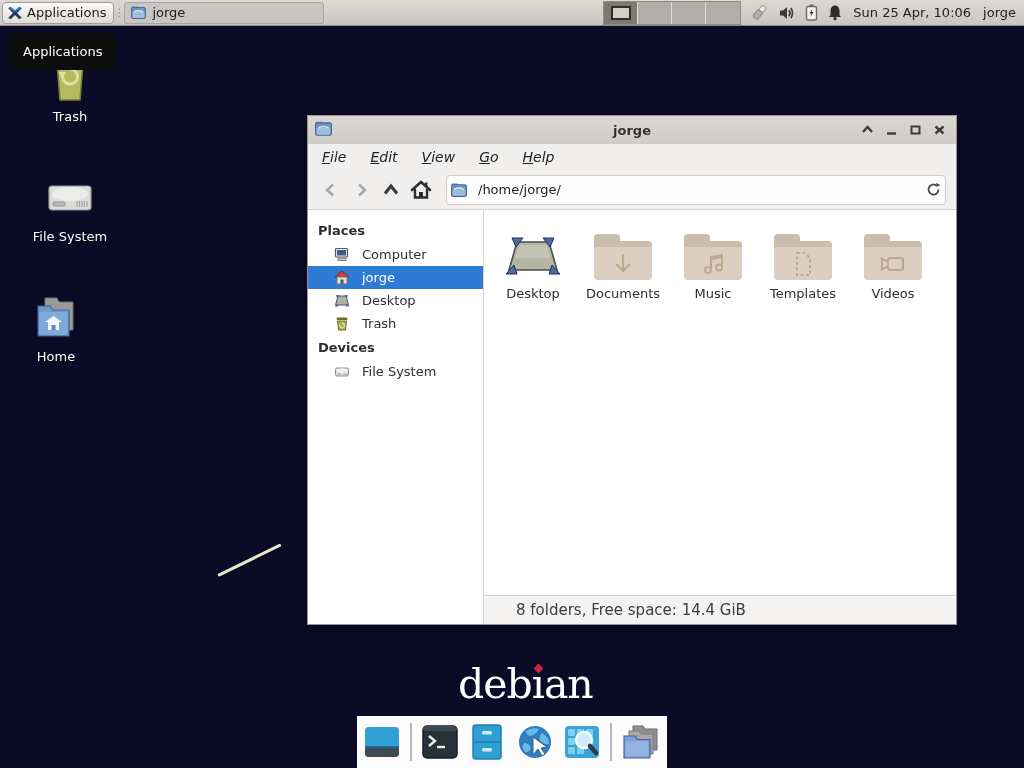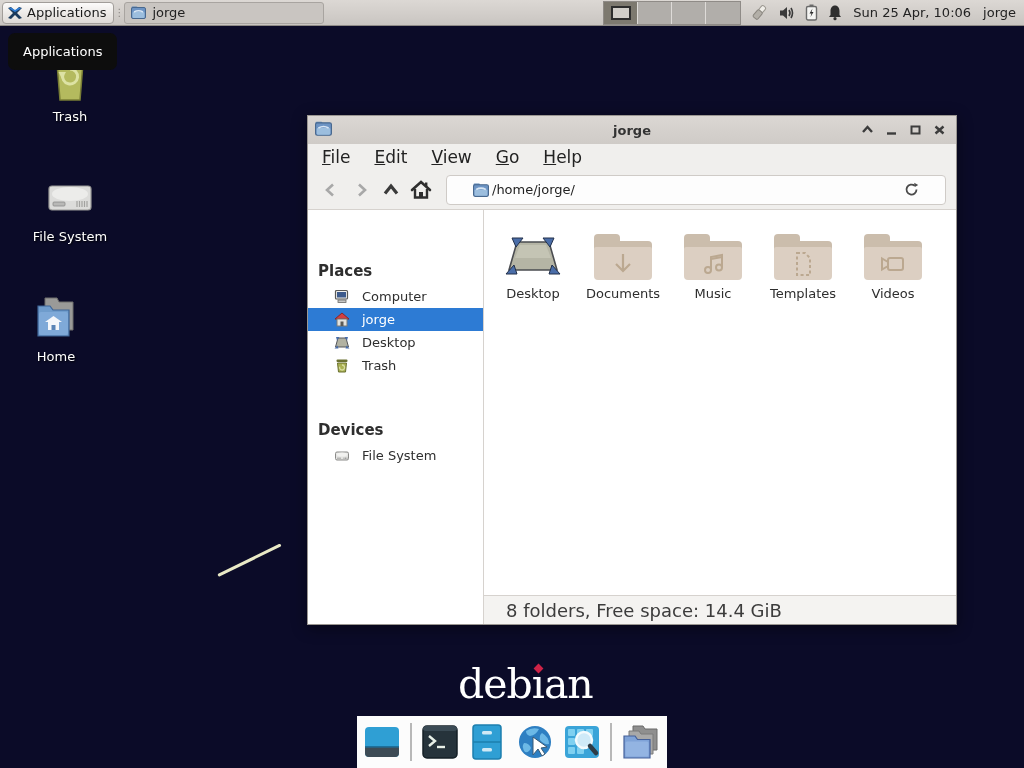--- a/index.html
+++ b/index.html
@@ -63,52 +63,52 @@
     background:#fff; border:1px solid #9a9691; box-shadow:0 3px 14px rgba(0,0,0,.45);
     display:flex; flex-direction:column; z-index:10;
   }
   .titlebar { height:28px; background:linear-gradient(#dbd7d3,#cfcbc7); display:flex; align-items:center; position:relative; flex:none; }
   .titlebar .win-icon { position:absolute; left:7px; top:5px; }
   .titlebar .title { flex:1; text-align:center; font-weight:bold; font-size:13px; color:#333; }
   .win-controls { position:absolute; right:10px; top:0; height:28px; display:flex; align-items:center; gap:11px; }
   .win-controls span { cursor:pointer; display:flex; }
 
   .menubar { height:26px; background:#f0efed; display:flex; align-items:center; padding-left:14px; gap:24px; flex:none; }
-  .menu-item { font-size:17px; color:#222; cursor:pointer; }
+  .menu-item { font-size:14px; color:#222; cursor:pointer;font-style:italic; }
   .menu-item u { text-decoration:underline; }
 
   .toolbar { height:40px; background:#f0efed; border-bottom:1px solid #d6d2ce; display:flex; align-items:center; padding:0 10px; gap:4px; flex:none; }
   .tb-btn { width:26px; height:26px; display:flex; align-items:center; justify-content:center; border-radius:3px; cursor:pointer; }
   .pathbar {
     flex:1; height:30px; margin-left:8px; background:#fdfdfd; border:1px solid #cfcbc7;
-    border-radius:4px; display:flex; align-items:center; padding:0 26px; gap:3px;
+    border-radius:4px; display:flex; align-items:center; padding:0 4px; gap:11px;
   }
   .pathbar .path-text { flex:1; font-size:13px; color:#222; }
   .reload { cursor:pointer; display:flex; }
 
   .win-body { flex:1; display:flex; min-height:0; }
   .sidebar { width:176px; background:#fff; border-right:1px solid #d6d2ce; padding-top:8px; flex:none; }
-  .side-header { font-weight:bold; font-size:15px; color:#2e2e2e; padding:5px 10px 5px 10px; cursor:default;margin-top:39px; }
+  .side-header { font-weight:bold; font-size:13px; color:#2e2e2e; padding:5px 10px 5px 10px; cursor:default; }
   .side-item { display:flex; align-items:center; gap:12px; padding:4px 6px 4px 26px; font-size:13px; color:#2e2e2e; cursor:pointer; }
   .side-item.selected { background:#2d7bd4; color:#fff; }
   .side-item svg { flex:none; }
 
   .main-col { flex:1; display:flex; flex-direction:column; min-width:0; }
   .files { flex:1; background:#fff; padding:12px 0 0 4px; display:flex; flex-wrap:wrap; align-content:flex-start; }
   .file-cell { width:90px; height:96px; display:flex; flex-direction:column; align-items:center; cursor:pointer; }
   .file-cell .ficon { height:58px; display:flex; align-items:flex-end; justify-content:center; }
   .file-cell .flabel { font-size:13px; color:#2e2e2e; margin-top:6px; white-space:nowrap; }
 
   
   .folder { position:relative; width:58px; height:46px; }
   .folder .tab   { position:absolute; left:0; top:0; width:26px; height:14px; background:#cbbdac; border-radius:4px 4px 0 0; }
   .folder .upper { position:absolute; left:0; top:7px; right:0; height:10px; background:#cbbdac; border-radius:0 4px 0 0; }
   .folder .front { position:absolute; left:0; top:13px; right:0; bottom:0; background:#dccfc2; border-radius:2px 2px 4px 4px; display:flex; align-items:center; justify-content:center; }
 
-  .statusbar { height:29px; background:#f4f3f1; border-top:1px solid #d6d2ce; display:flex; align-items:center; padding-left:22px; font-size:18px; color:#3c3c3c; flex:none; }
+  .statusbar { height:29px; background:#f4f3f1; border-top:1px solid #d6d2ce; display:flex; align-items:center; padding-left:32px; font-size:15px; color:#3c3c3c; flex:none; }
 
   
   .dock {
     position:absolute; left:357px; bottom:0; width:310px; height:52px; background:#fcfcfc;
     display:flex; align-items:center; justify-content:center; gap:9px; z-index:20; padding:0 6px;
   }
   .dock-item { width:40px; height:40px; display:flex; align-items:center; justify-content:center; cursor:pointer; }
   .dock-sep { width:2px; height:38px; background:#b8b8b8; }
 </style>
 </head>

